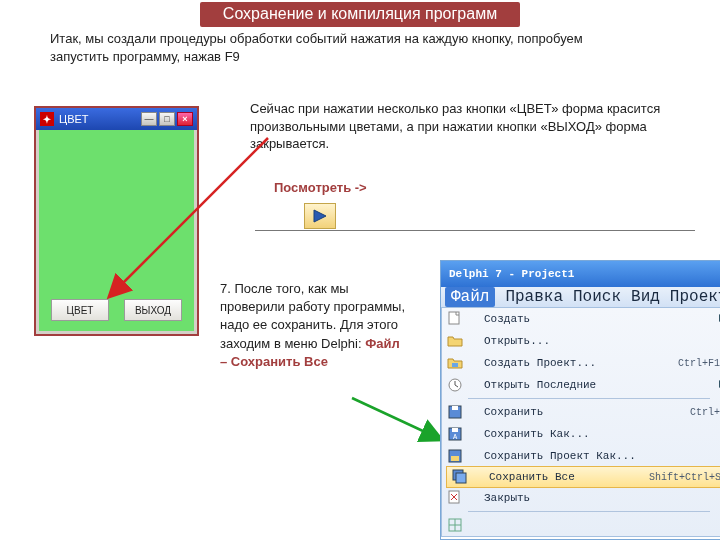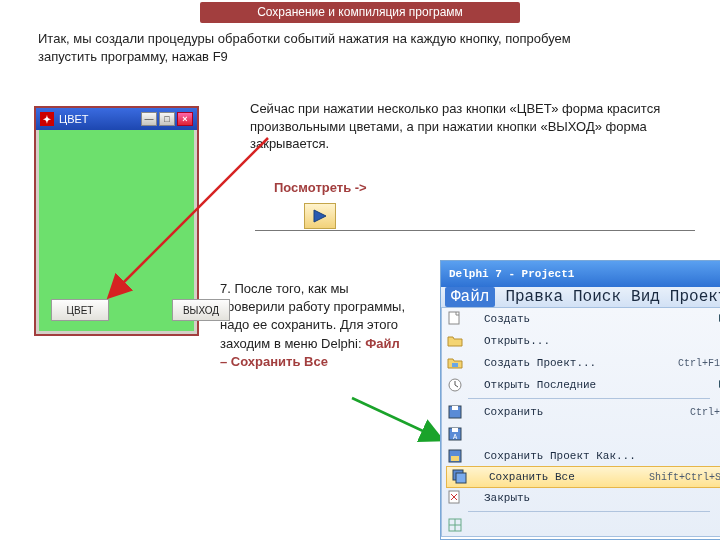--- a/index.html
+++ b/index.html
@@ -11,30 +11,30 @@
     font-family: Verdana, Tahoma, Arial, sans-serif;
     font-size: 13px;
     color: #222;
     position: relative;
     overflow: hidden;
   }
   .slide-title {
     background: #a23e3e;
     color: #fff;
     text-align: center;
-    font-size: 12px;
+    font-size: 16px;
     padding: 3px 0 4px;
     position: absolute;
     top: 2px; left: 200px; right: 200px;
     border-radius: 2px;
   }
   .intro {
     position: absolute;
     top: 30px;
-    left: 38px;
+    left: 50px;
     width: 560px;
     line-height: 1.35;
   }
   .desc {
     position: absolute;
     top: 100px;
     left: 250px;
     width: 440px;
     line-height: 1.35;
   }
@@ -100,21 +100,21 @@
     position: absolute;
     bottom: 10px;
     width: 58px; height: 22px;
     background: linear-gradient(#fdfdfd,#e3e2dc);
     border: 1px solid #9b9b9b;
     font-size: 10px;
     display:flex;align-items:center;justify-content:center;
     cursor:pointer;
   }
   .btn-color { left: 12px; }
-  .btn-exit { left: 85px; margin-left: 48px; }
+  .btn-exit { left: 85px; }
 
   
   .red-arrow {
     position:absolute;
     top:130px; left:150px;
     width:140px;height:180px;
     pointer-events:none;
   }
   
   .green-arrow {
@@ -302,20 +302,21 @@
         <span class="menu-short">Ctrl+S</span>
       </div>
       <div class="menu-item">
         <span class="menu-icon">
           <svg width="18" height="18">
             <rect x="3" y="3" width="12" height="12" fill="#5a8bd6" stroke="#345"></rect>
             <rect x="6" y="3" width="6" height="4" fill="#fff"></rect>
             <text x="9" y="14" font-size="7" fill="#fff" text-anchor="middle">A</text>
           </svg>
         </span>
+        <span class="menu-label">Сохранить Как...</span>
         <span class="menu-short"></span>
       </div>
       <div class="menu-item">
         <span class="menu-icon">
           <svg width="18" height="18">
             <rect x="3" y="3" width="12" height="12" fill="#5a8bd6" stroke="#345"></rect>
             <rect x="5" y="9" width="8" height="5" fill="#f4d472"></rect>
           </svg>
         </span>
         <span class="menu-label">Сохранить Проект Как...</span>

